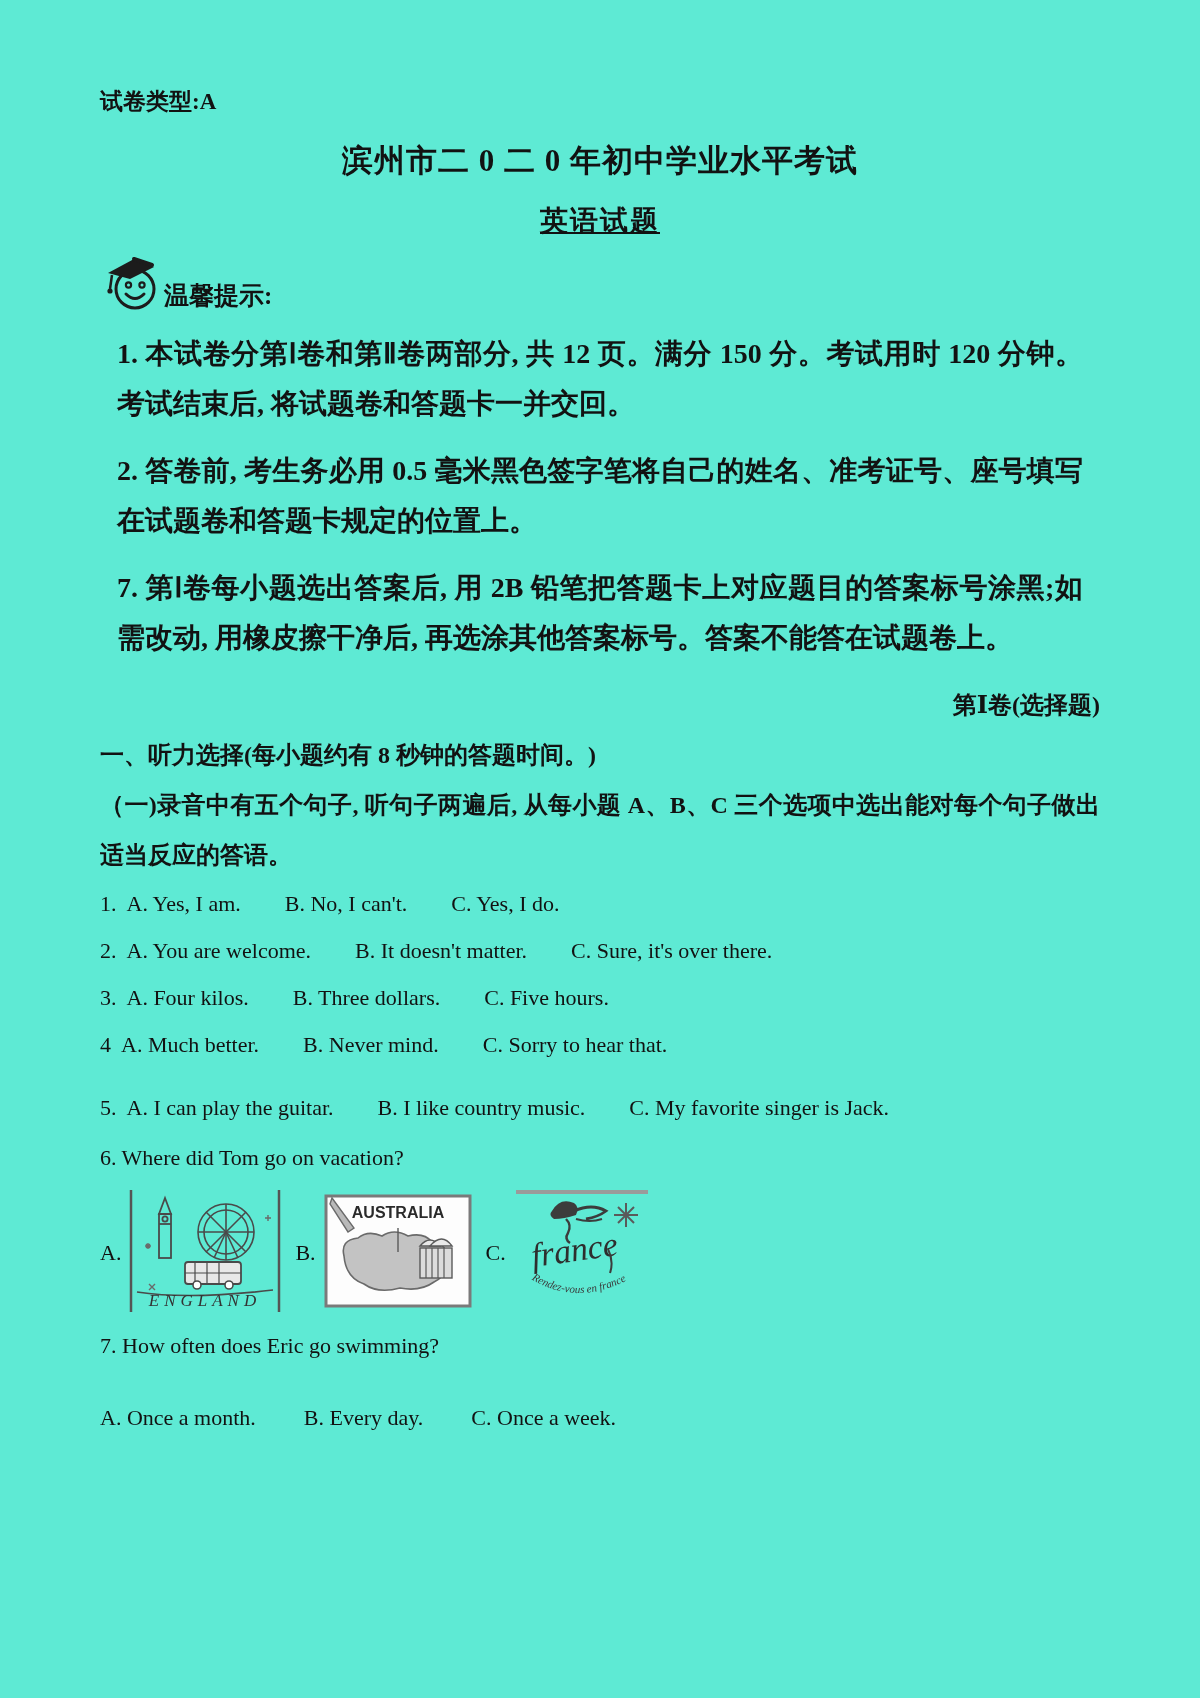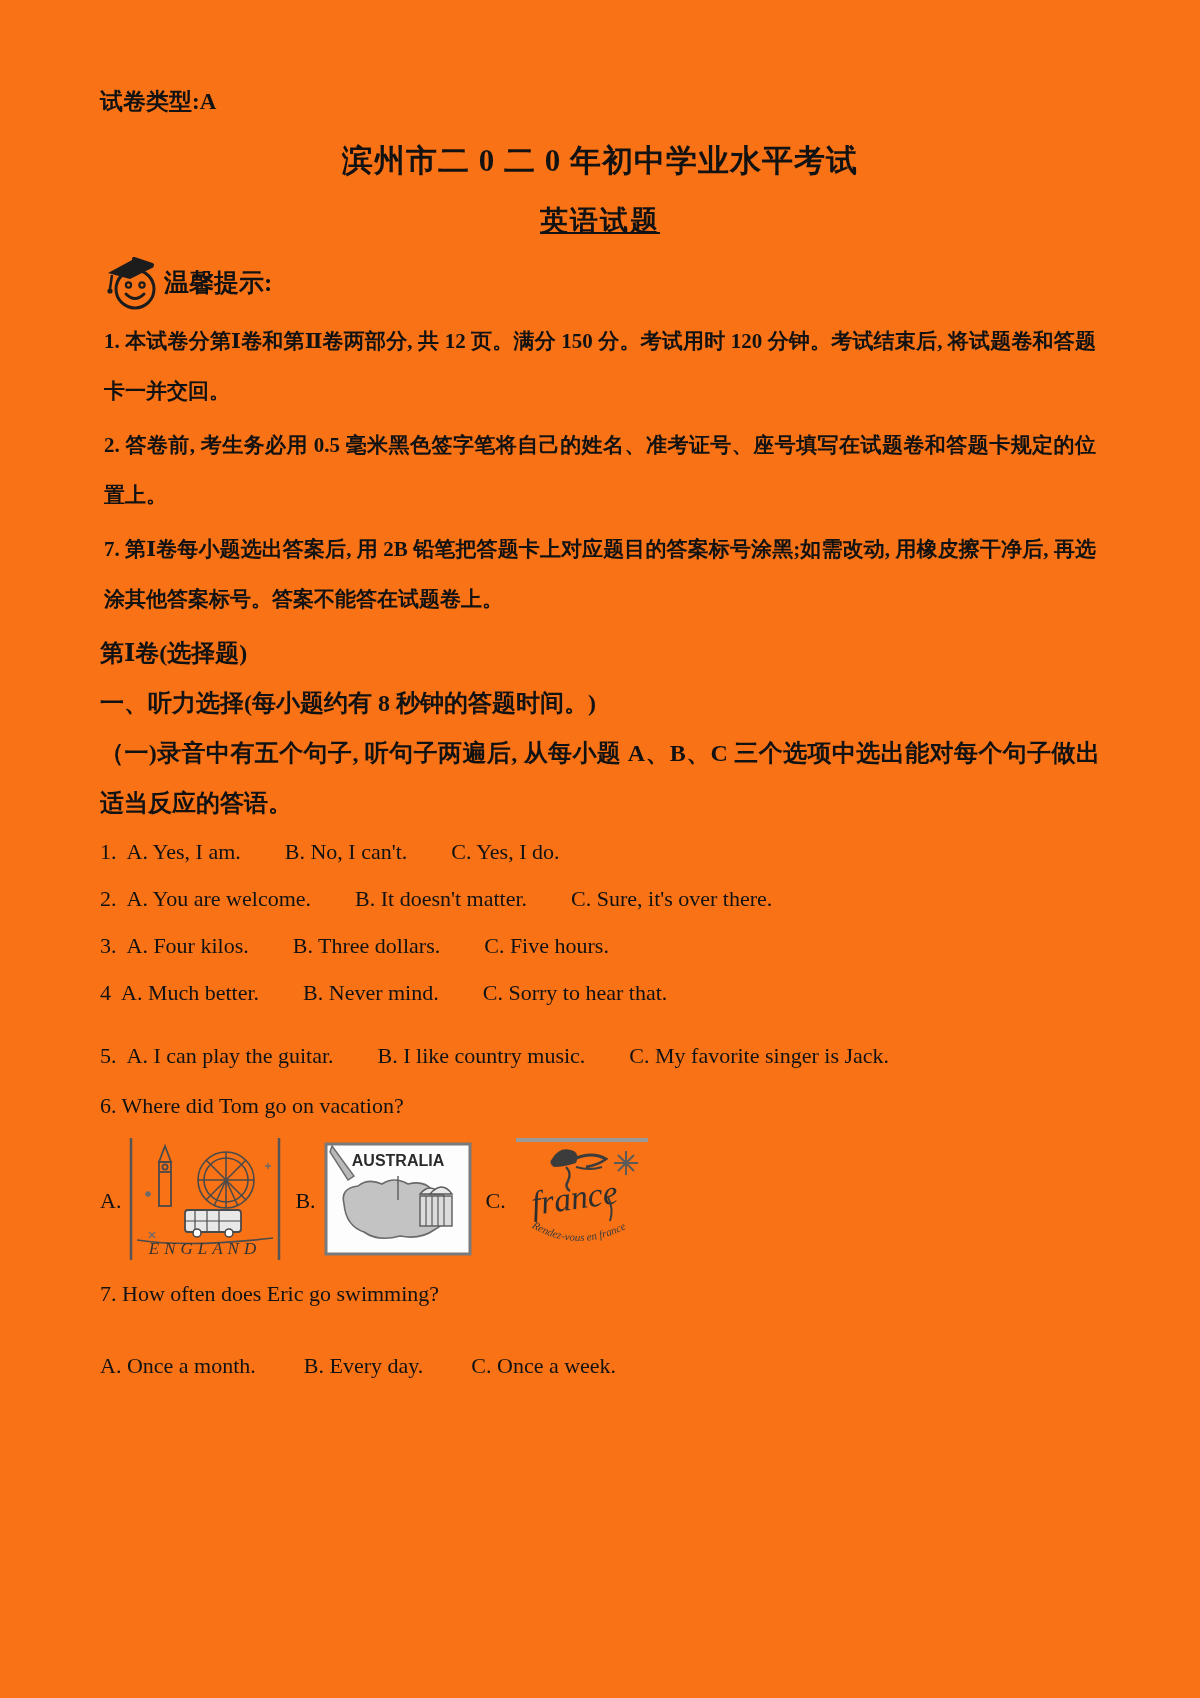--- a/index.html
+++ b/index.html
@@ -1,38 +1,38 @@
 <!DOCTYPE html>
 <html><head>
 <meta charset="utf-8">
 <style>
   html,body { margin:0; padding:0; background:#ffffff; }
   .page {
     position:relative;
     width:1200px; height:1698px;
     margin:0 auto;
-    background:#f97316;
+    background:#5eead4;
     color:#121212;
     font-family:"Liberation Serif","DejaVu Serif",serif;
     box-sizing:border-box;
     padding:88px 100px 0 100px;
     overflow:hidden;
   }
   .paper-type { font-size:23px; font-weight:bold; line-height:28px; }
   .exam-title { text-align:center; font-size:31px; font-weight:bold; margin:26px 0 12px 0; line-height:38px; letter-spacing:1px; }
   .exam-subtitle { text-align:center; font-size:28px; font-weight:bold; margin:24px 0 0 0; line-height:34px; letter-spacing:2px;text-decoration:underline; }
 
-  .notice-header { display:flex; align-items:center; margin-top:14px; height:60px; }
+  .notice-header { display:flex; align-items:flex-end; margin-top:14px; height:60px; }
   .grad-icon { width:64px; height:60px; flex:0 0 auto; }
   .notice-label { font-size:25px; font-weight:bold; }
 
   .notices { margin-top:4px; }
-  .notice-p { margin:4px; font-size:21px; font-weight:bold; line-height:50px; text-align:justify; text-justify:inter-ideograph; }
-
-  .part-header { text-align:left; font-size:24px; font-weight:bold; line-height:50px; margin-top:2px; }
+  .notice-p { margin:17px; font-size:28px; font-weight:bold; line-height:50px; text-align:justify; text-justify:inter-ideograph;font-family:Liberation Serif, serif; }
+
+  .part-header { text-align:right; font-size:24px; font-weight:bold; line-height:50px; margin-top:2px; }
   .section-title { font-size:24px; font-weight:bold; line-height:50px; }
   .intro-p { margin:0; font-size:24px; font-weight:bold; line-height:50px; text-align:justify; }
 
   .q-line { font-size:22px; line-height:47px; white-space:nowrap; }
   .q-line .q-num { margin-right:10px; }
   .q-line .opt { margin-right:44px; }
   .q-line .opt:last-child { margin-right:0; }
   .q5-gap { margin-top:16px; }
 
   .q-text { font-size:22px; line-height:46px; margin-top:4px; }

